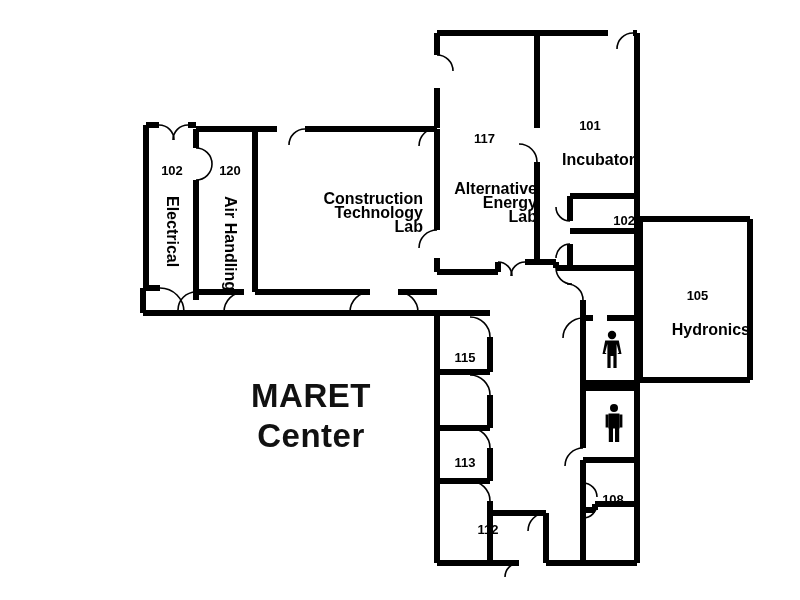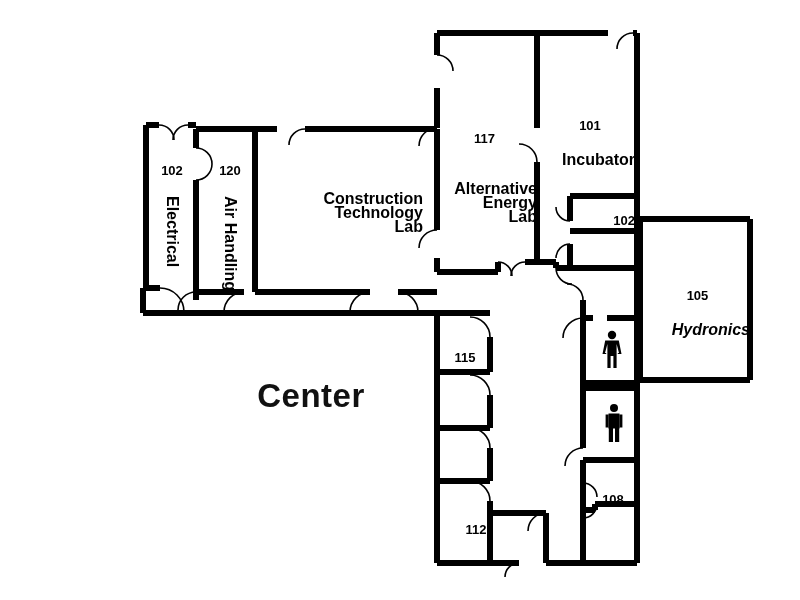--- a/index.html
+++ b/index.html
@@ -267,31 +267,35 @@
   </div>
 
   <div class="room-label num-only" style="left:575px; top:200px; width:60px;text-align:right;">
     <span class="room-number">102</span>
     
   </div>
 
 
   <div class="room-label" style="left:645px; top:275px; width:105px;">
     <span class="room-number">105</span>
-    <span class="room-name" style="margin-top:6px;font-style:italic;">Hydronics</span>
+    <span class="room-name" style="margin-top:6px;">Hydronics</span>
   </div>
 
   <div class="room-label num-only" style="left:440px; top:337px; width:50px;">
     <span class="room-number">115</span>
     
   </div>
 
 
-
-  <div class="room-label num-only" style="left:440px; top:509px; width:50px;padding-left:11px;">
+  <div class="room-label num-only" style="left:440px; top:442px; width:50px;">
+    <span class="room-number">113</span>
+    
+  </div>
+
+  <div class="room-label num-only" style="left:452px; top:509px; width:50px;padding-left:11px;">
     <span class="room-number">112</span>
     
   </div>
 
   <div class="room-label num-only" style="left:588px; top:479px; width:50px;">
     <span class="room-number">108</span>
     
   </div>
 
 
@@ -303,16 +307,17 @@
   <svg class="restroom-icon" style="left:601px; top:403px;" viewBox="0 0 22 40">
     <circle cx="11" cy="5" r="4" fill="#000000"></circle>
     <rect x="5.5" y="10.5" width="11" height="15" fill="#000000"></rect>
     <rect x="5.8" y="24" width="4.2" height="15" fill="#000000"></rect>
     <rect x="12.0" y="24" width="4.2" height="15" fill="#000000"></rect>
     <rect x="2.6" y="11.5" width="3" height="13" fill="#000000"></rect>
     <rect x="16.4" y="11.5" width="3" height="13" fill="#000000"></rect>
   </svg>
 
   <div id="building-title">
+    <span class="t-line1">MARET</span>
     <span class="t-line2">Center</span>
   </div>
 
 </div>
 
 </body></html>

